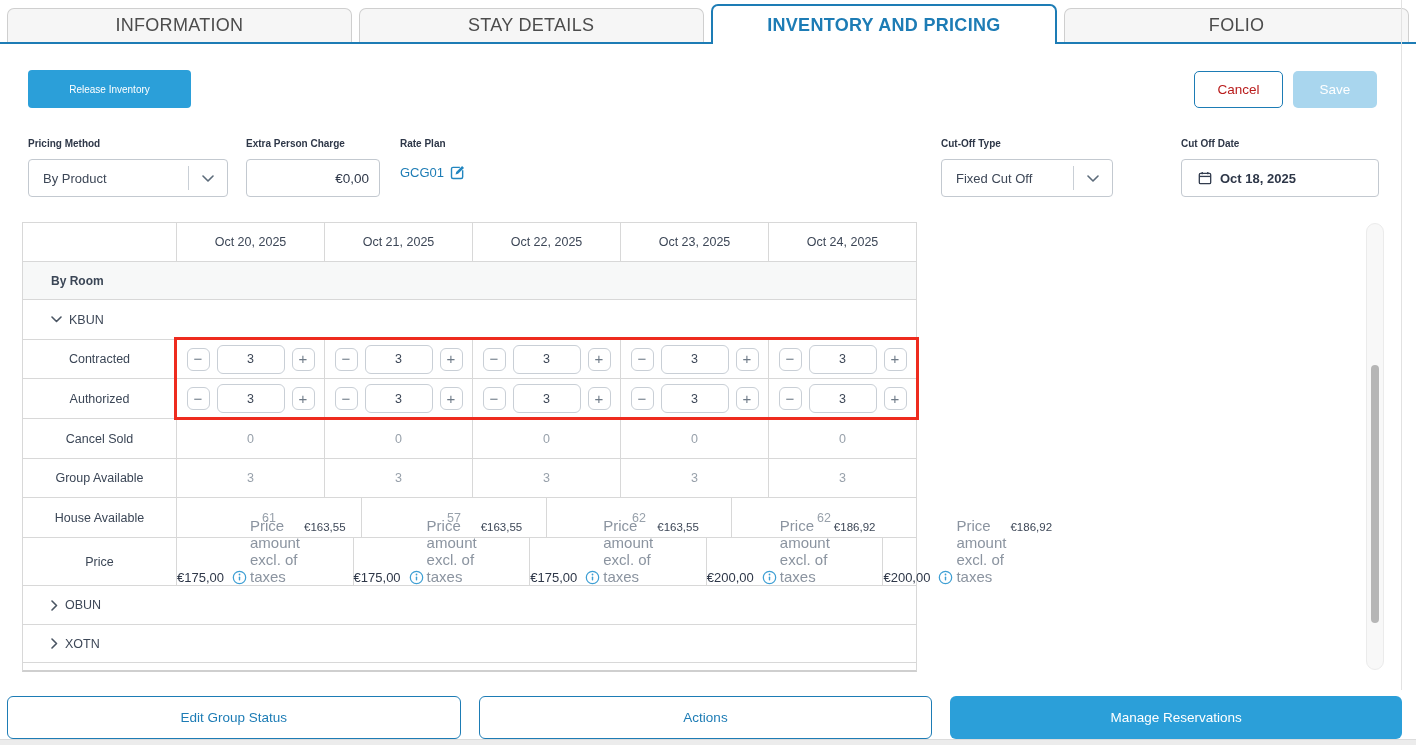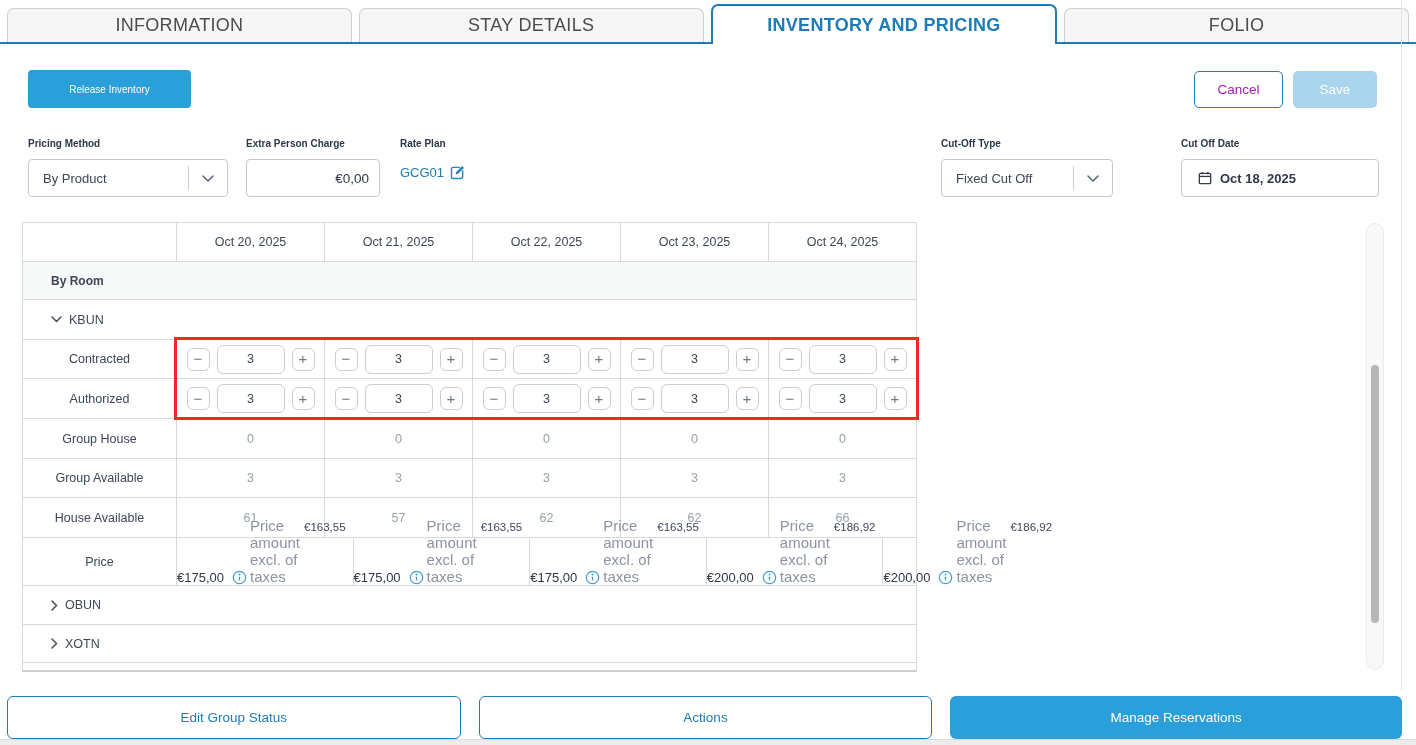--- a/index.html
+++ b/index.html
@@ -14,21 +14,21 @@
          border-radius:7px 7px 0 0; display:flex; align-items:center; justify-content:center;
          font-size:18px; letter-spacing:.3px; color:#4c4c4c; cursor:pointer; }
   .tab.active { height:40px; margin-bottom:0; background:#fff; border:2px solid #1d7cb5; border-bottom:none;
                 color:#1d7cb5; font-weight:bold; position:relative; z-index:2; }
 
   
   .btn-primary { position:absolute; background:#2b9fd9; color:#fff; border:none; border-radius:4px;
                  font-size:10px; font-family:inherit; cursor:pointer; }
   .btn-release { left:28px; top:70px; width:163px; height:38px; }
   .btn-cancel { position:absolute; left:1194px; top:71px; width:89px; height:37px; background:#fff;
-                border:1px solid #1d7cb5; color:#a21caf; border-radius:5px; font-size:13.5px; font-family:inherit; cursor:pointer; }
+                border:1px solid #1d7cb5; color:#b91c1c; border-radius:5px; font-size:13.5px; font-family:inherit; cursor:pointer; }
   .btn-save { position:absolute; left:1293px; top:71px; width:84px; height:37px; background:#a9d6ee;
               border:none; color:#fff; border-radius:5px; font-size:13.5px; font-family:inherit; cursor:default; }
 
   
   .flabel { position:absolute; font-size:10px; font-weight:bold; color:#2e3748; }
   .control { position:absolute; height:38px; background:#fff; border:1px solid #c3c9d0; border-radius:4px;
              display:flex; align-items:center; font-size:13px; color:#3d4757; cursor:pointer; }
   .control .sel-text { flex:1; padding-left:14px; text-align:left; }
   .control .divider { width:1px; height:24px; background:#c9cfd6; }
   .control .chev-box { width:38px; display:flex; align-items:center; justify-content:center; }
@@ -250,21 +250,21 @@
           <div class="stepper">
             <button class="stepbtn">−</button>
             <input class="stepinp" value="3" style="">
             <button class="stepbtn">+</button>
           </div>
         </div>
       </div>
     </div>
 
     <div class="trow h40">
-      <div class="lcell">Group House</div>
+      <div class="lcell">Cancel Sold</div>
       <div class="dcell val">0</div>
       <div class="dcell val">0</div>
       <div class="dcell val">0</div>
       <div class="dcell val">0</div>
       <div class="dcell val">0</div>
     </div>
 
     <div class="trow h39">
       <div class="lcell">Group Available</div>
       <div class="dcell val">3</div>
@@ -273,21 +273,20 @@
       <div class="dcell val">3</div>
       <div class="dcell val">3</div>
     </div>
 
     <div class="trow h40">
       <div class="lcell">House Available</div>
       <div class="dcell val">61</div>
       <div class="dcell val">57</div>
       <div class="dcell val">62</div>
       <div class="dcell val">62</div>
-      <div class="dcell val">66</div>
     </div>
 
     <div class="trow h48">
       <div class="lcell">Price</div>
       <div class="dcell pricecell">
         <div class="pline1">
           <span>€175,00</span>
           <span>
               <svg width="15" height="15" viewBox="0 0 16 16">
                 <circle cx="8" cy="8" r="6.6" fill="none" stroke="#3e9fd4" stroke-width="1.3"></circle>

